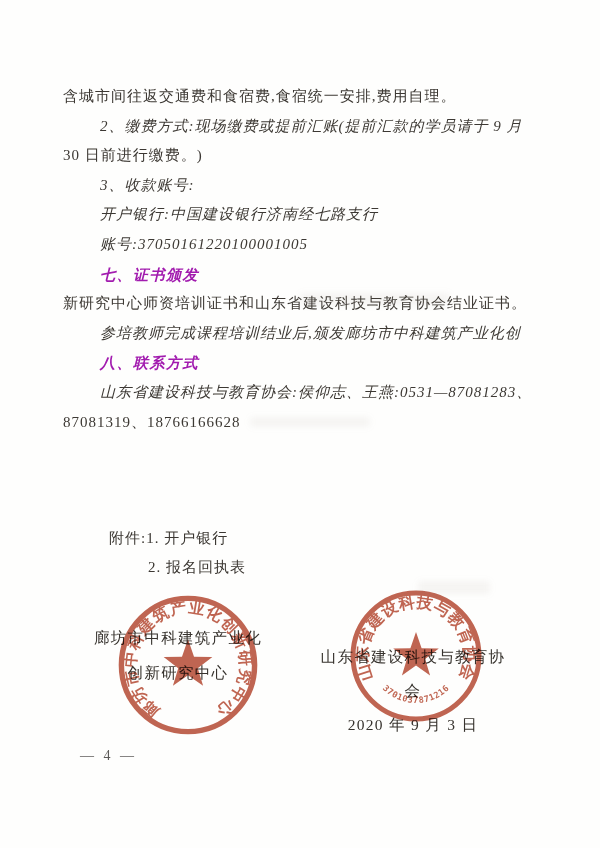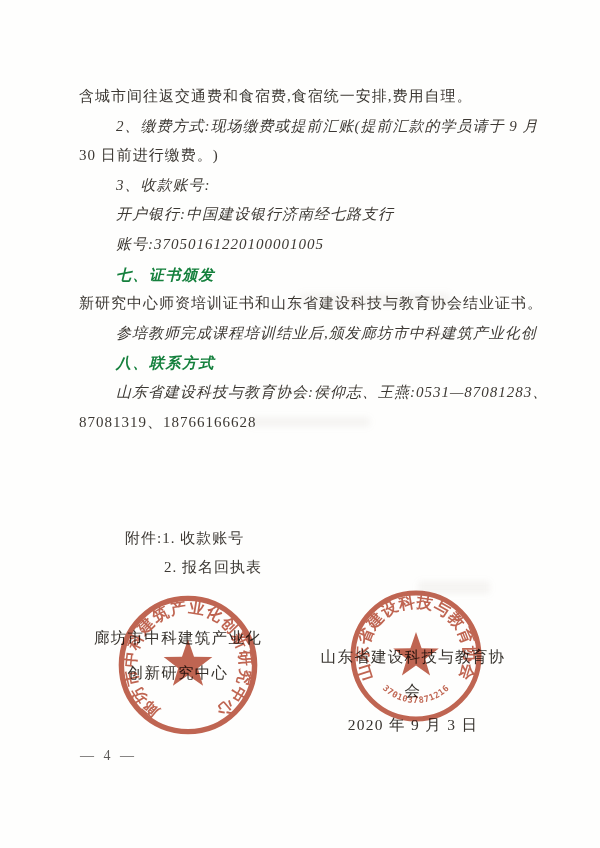--- a/index.html
+++ b/index.html
@@ -13,25 +13,25 @@
   
   .doc-body{
     position:absolute;
     left:63px; top:82px; width:476px;
     font-size:15px;
     line-height:29.6px;
     letter-spacing:1px;
     color:#3c3833;
     filter:blur(0.25px);
   }
-  .doc-line{white-space:nowrap;margin-left:16px;}
+  .doc-line{white-space:nowrap;}
   .ind{padding-left:37px;font-style:italic;}
   .b{
     font-weight:700;
-    color:#15803d;
+    color:#a21caf;
     font-family:"Liberation Sans", sans-serif;
     letter-spacing:1.5px;
   }
   .attachments{
     position:absolute;
     left:63px; top:524px; width:476px;
     font-size:15px;
     line-height:28.5px;
     letter-spacing:1px;
     color:#3c3833;
@@ -94,21 +94,21 @@
     <div class="doc-line ind">账号:37050161220100001005</div>
     <div class="doc-line ind b">七、证书颁发</div>
     <div class="doc-line">新研究中心师资培训证书和山东省建设科技与教育协会结业证书。</div>
     <div class="doc-line ind">参培教师完成课程培训结业后,颁发廊坊市中科建筑产业化创</div>
     <div class="doc-line ind b">八、联系方式</div>
     <div class="doc-line ind">山东省建设科技与教育协会:侯仰志、王燕:0531—87081283、</div>
     <div class="doc-line">87081319、18766166628</div>
   </div>
 
   <div class="attachments">
-    <div class="doc-line att1">附件:1. 收款账号</div>
+    <div class="doc-line att1">附件:1. 开户银行</div>
     <div class="doc-line att2">2. 报名回执表</div>
   </div>
 
   <div class="sig sig-left">
     <div>廊坊市中科建筑产业化</div>
     <div>创新研究中心</div>
   </div>
   <div class="sig sig-right">
     <div>山东省建设科技与教育协会</div>
     <div>2020 年 9 月 3 日</div>

